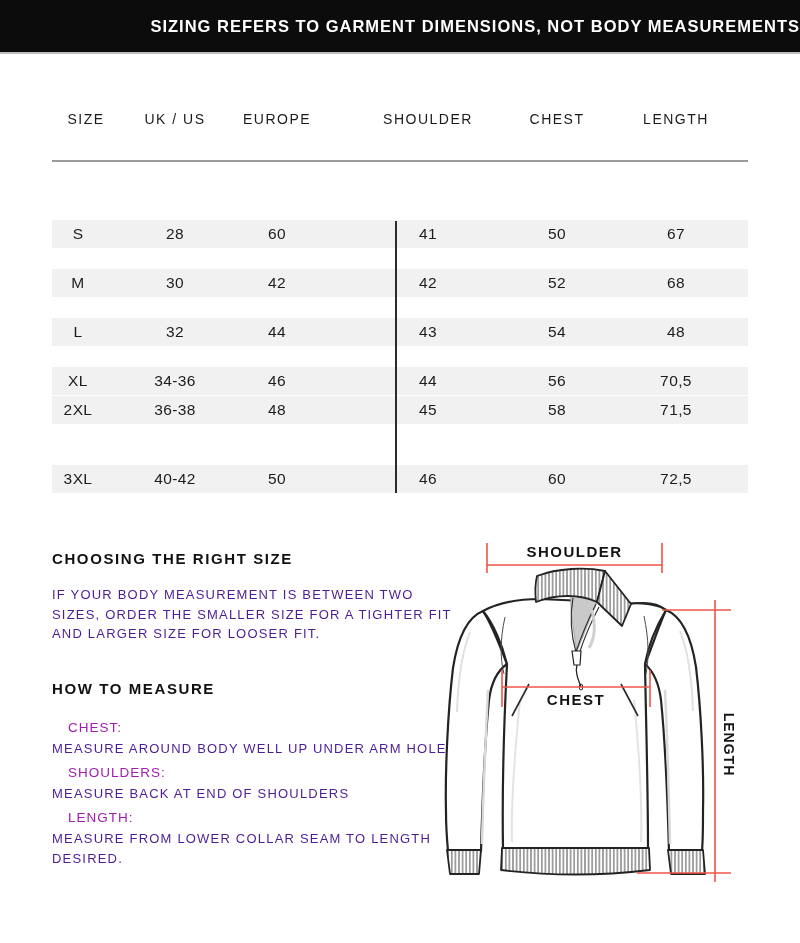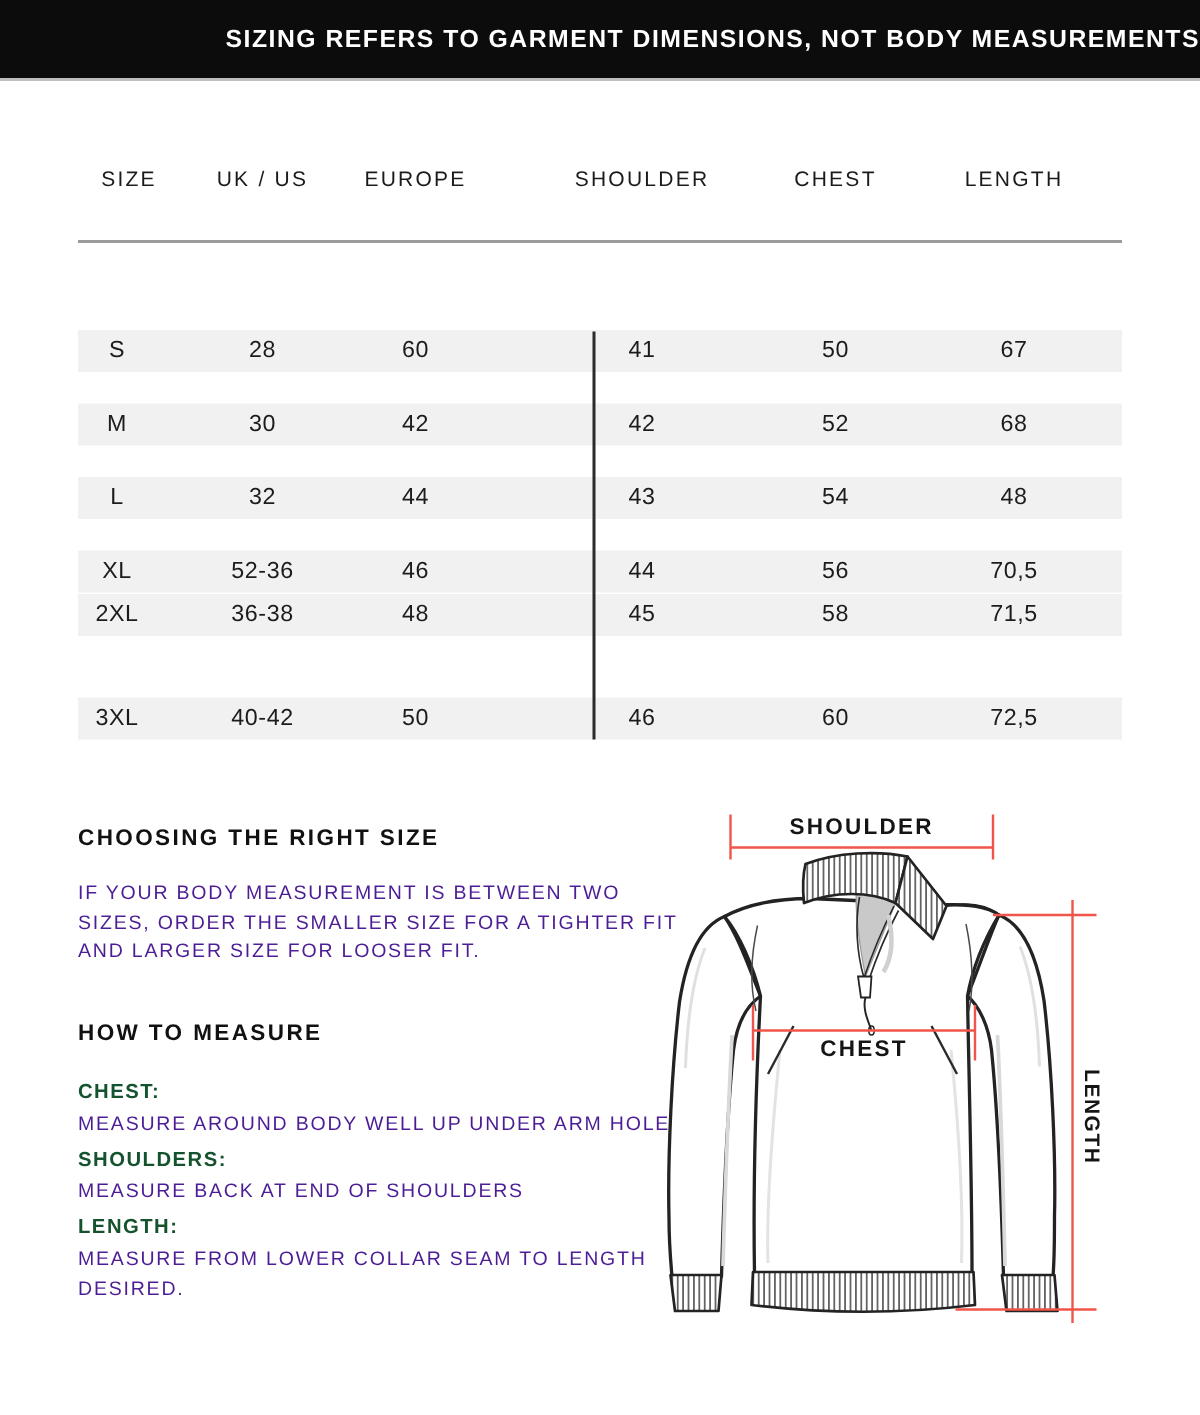--- a/index.html
+++ b/index.html
@@ -22,21 +22,21 @@
   .cell{position:absolute;top:0;height:28px;line-height:28px;transform:translateX(-50%);
         font-size:15.5px;color:#1c1c1c;white-space:nowrap;letter-spacing:0.4px;}
   .c0{left:26px}.c1{left:123px}.c2{left:225px}.c3{left:376px}.c4{left:505px}.c5{left:624px}
   .vdivider{position:absolute;left:343px;top:221px;width:2px;height:272px;background:#2b2b2b;}
 
   
   .sec-heading{position:absolute;left:52px;font-size:15px;font-weight:bold;letter-spacing:1.6px;
                color:#111;white-space:nowrap;}
   .body-text{position:absolute;left:52px;font-size:13px;letter-spacing:1.2px;color:#4c1d95;
              line-height:19.5px;white-space:pre-line;}
-  .m-label{position:absolute;left:52px;font-size:13.5px;font-weight:bold;letter-spacing:1px;color:#14532d;
+  .m-label{position:absolute;left:68px;font-size:13.5px;font-weight:normal;letter-spacing:1px;color:#a21caf;
            white-space:nowrap;}
 
   
   .diagram-svg{position:absolute;left:430px;top:540px;}
   .anno{position:absolute;font-weight:bold;color:#151515;text-align:center;}
   .anno-shoulder{left:487px;top:543px;width:175px;font-size:15px;letter-spacing:1.5px;}
   .anno-chest{left:502px;top:691px;width:148px;font-size:15px;letter-spacing:1.5px;}
   .anno-length{left:689px;top:737px;width:80px;height:15px;font-size:14px;letter-spacing:1px;
                transform:rotate(90deg);}
 </style>
@@ -77,21 +77,21 @@
   <div class="trow" style="top:318px">
     <span class="cell c0">L</span>
     <span class="cell c1">32</span>
     <span class="cell c2">44</span>
     <span class="cell c3">43</span>
     <span class="cell c4">54</span>
     <span class="cell c5">48</span>
   </div>
   <div class="trow" style="top:367px">
     <span class="cell c0">XL</span>
-    <span class="cell c1">52-36</span>
+    <span class="cell c1">34-36</span>
     <span class="cell c2">46</span>
     <span class="cell c3">44</span>
     <span class="cell c4">56</span>
     <span class="cell c5">70,5</span>
   </div>
   <div class="trow" style="top:396px">
     <span class="cell c0">2XL</span>
     <span class="cell c1">36-38</span>
     <span class="cell c2">48</span>
     <span class="cell c3">45</span>

